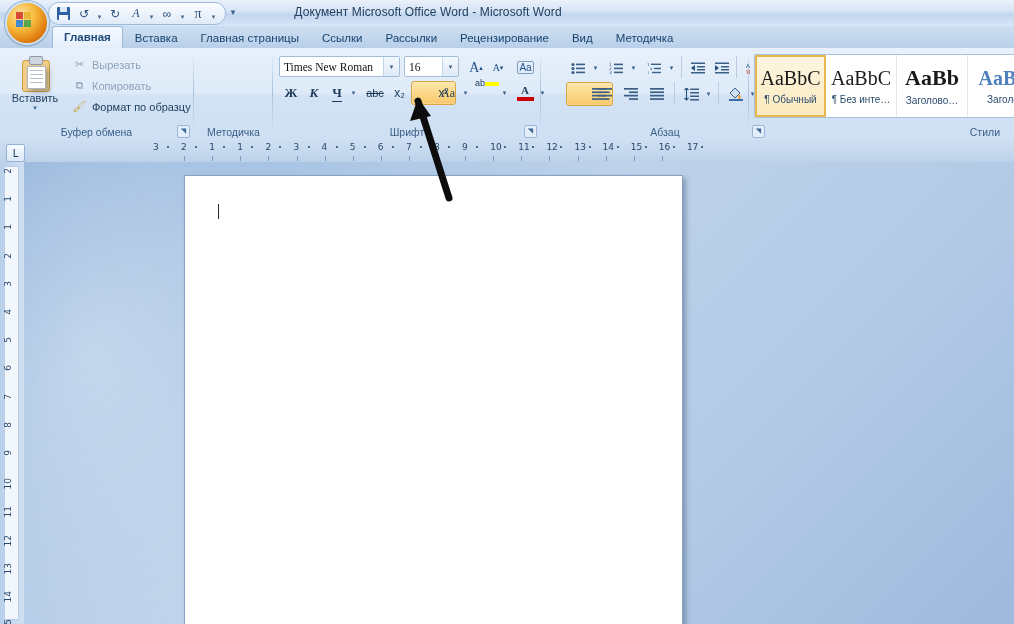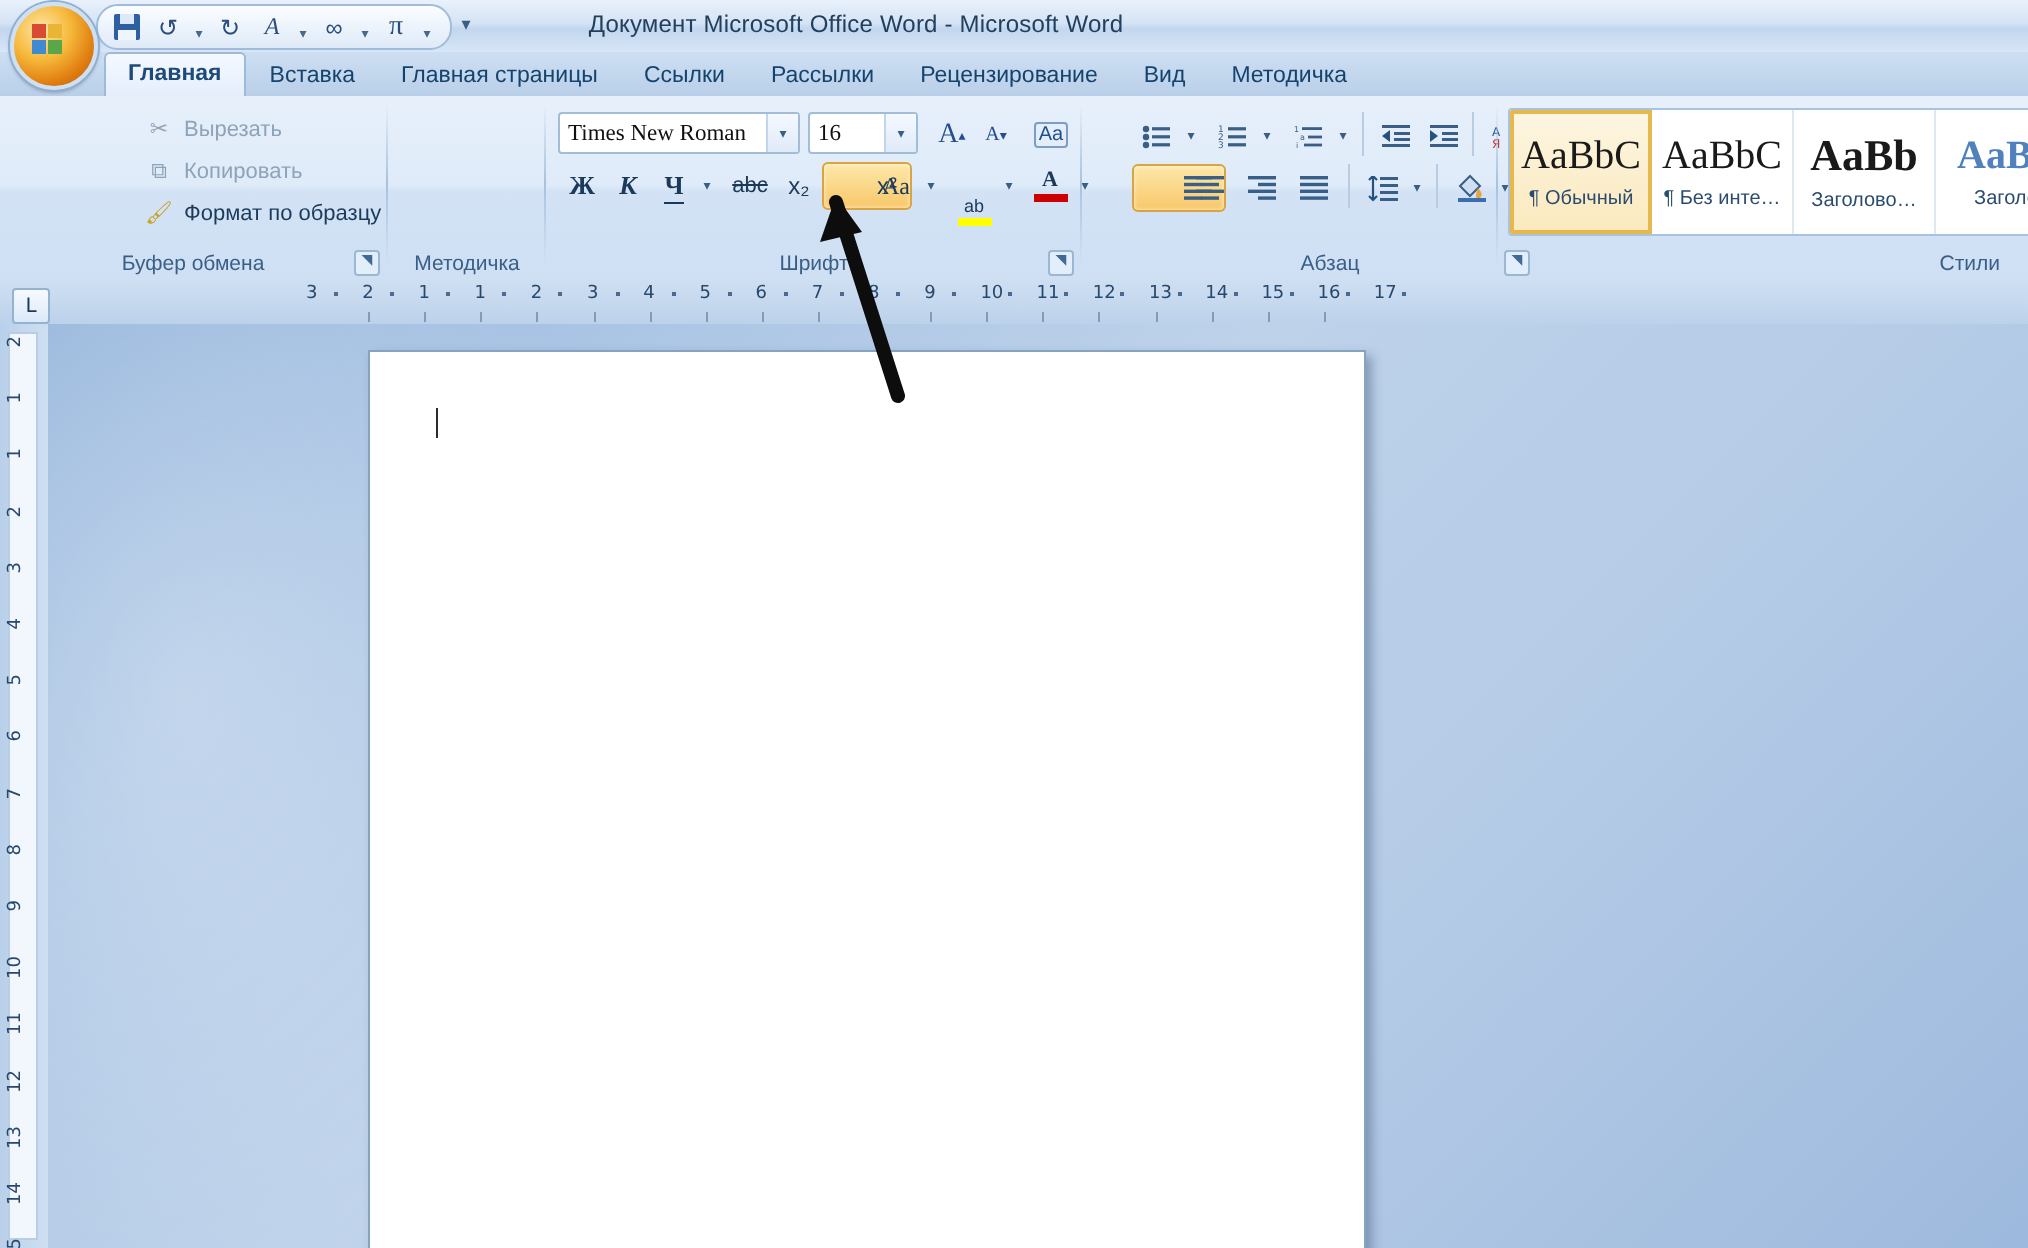--- a/index.html
+++ b/index.html
@@ -308,20 +308,34 @@
         <div class="tab">Рецензирование</div>
         <div class="tab">Вид</div>
         <div class="tab">Методичка</div>
       </div>
   </div>
 
   <div class="ribbon">
 
     <div class="group" style="left:0;width:193px;">
       <div class="body">
+        <div class="paste">
+          <div class="clipboard-ico">
+            <div class="board"></div>
+              <div class="clip"></div>
+            <div class="page">
+                <i style="top:3px"></i>
+                <i style="top:7px"></i>
+                <i style="top:11px"></i>
+                <i style="top:15px"></i>
+              </div>
+          </div>
+          <div class="paste-label">Вставить</div>
+          <div class="paste-caret">▾</div>
+        </div>
 
         <div class="cmd" style="top:5px">
           <span class="ci">✂</span>
           <span>Вырезать</span>
         </div>
         <div class="cmd" style="top:26px">
           <span class="ci">⧉</span>
           <span>Копировать</span>
         </div>
         <div class="cmd enabled" style="top:47px">
@@ -381,21 +395,21 @@
           <span style="font-size:12px">x₂</span>
         </div>
         <div class="rbtn active" style="left:137px;top:31px;width:23px;height:22px;">
           <span style="font-size:12px">x²</span>
         </div>
         <div class="rbtn" style="left:161px;top:31px;width:24px;height:22px;">
           <span style="font-family:'Liberation Serif',serif;font-size:12px">Aa</span>
         </div>
         <div class="carbtn" style="left:185px;top:31px;height:22px;">▾</div>
 
-        <div class="rbtn" style="left:200px;top:44px;width:24px;height:22px;flex-direction:column;">
+        <div class="rbtn" style="left:200px;top:21px;width:24px;height:22px;flex-direction:row;">
           <span style="font-size:9px;line-height:9px">ab</span>
           <span style="display:block;width:17px;height:4px;background:#ffff00;margin-top:1px"></span>
         </div>
         <div class="carbtn" style="left:224px;top:31px;height:22px;">▾</div>
         <div class="rbtn" style="left:238px;top:31px;width:24px;height:22px;flex-direction:column;">
           <span style="font-size:11px;line-height:11px;font-family:'Liberation Serif',serif;font-weight:bold">A</span>
           <span style="display:block;width:17px;height:4px;background:#cc0000;margin-top:1px"></span>
         </div>
         <div class="carbtn" style="left:262px;top:31px;height:22px;">▾</div>
       </div>

